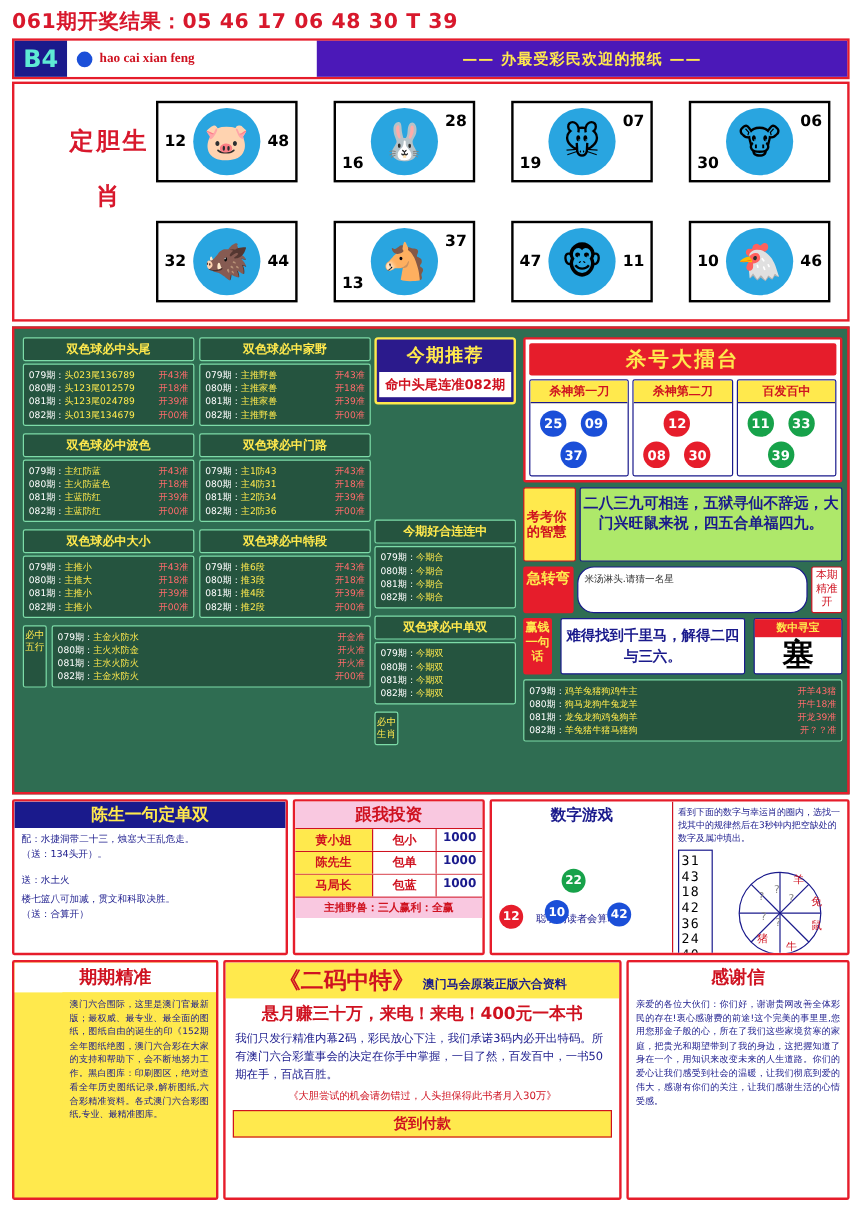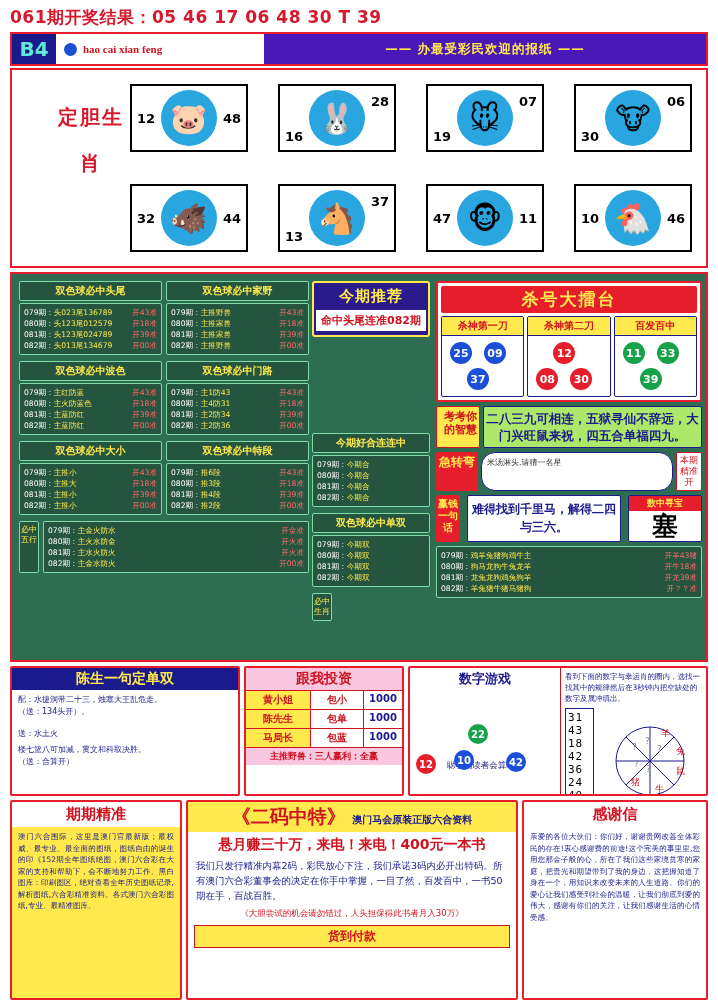--- a/index.html
+++ b/index.html
@@ -119,21 +119,21 @@
     color:#fff;font-size:11px;font-weight:bold;
     display:flex;align-items:center;justify-content:center;
   }
   .b-blue{background:#1b4fd8;}
   .b-red{background:#e61d2b;}
   .b-green{background:#17a24a;}
 
   
   .wis{display:flex;margin-top:4px;gap:3px;}
   .wis-l{width:38px;background:#ffe94d;border:1px solid #cf1220;color:#cf1220;
-    font-size:11px;font-weight:bold;text-align:right;line-height:13px;padding:3px 2px;border-radius:2px;}
+    font-size:11px;font-weight:bold;text-align:left;line-height:13px;padding:17px 2px;border-radius:2px;}
   .wis-r{flex:1;background:#aee86a;border:1px solid #1a1a8c;border-radius:2px;
     color:#1a1a8c;font-size:12.5px;font-weight:bold;text-align:center;line-height:17px;padding:3px 2px;}
   .turn{display:flex;margin-top:4px;gap:3px;}
   .turn-l{width:38px;background:#e61d2b;color:#ffe94d;font-size:12px;font-weight:bold;
     text-align:center;line-height:14px;padding:3px 2px;border-radius:2px;}
   .turn-m{flex:1;background:#fff;border:1px solid #1a1a8c;font-size:8px;color:#333;
     padding:4px 5px;border-radius:14px;}
   .turn-r{width:22px;background:#fff;border:1px solid #cf1220;color:#cf1220;font-size:9px;
     text-align:center;line-height:11px;padding:2px 1px;border-radius:2px;}
   .money{display:flex;margin-top:4px;gap:7px;}
@@ -504,21 +504,21 @@
             </div>
           </div>
         </div>
       </div>
     </div>
   </div>
 
   <div class="bot">
     <div class="bb bb1">
       <div class="bb-title">期期精准</div>
-      <div class="bb-body" style="background:#ffe94d;">澳门六合围际，这里是澳门官最新版；最权威、最专业、最全面的图纸，图纸自由的诞生的印《152期全年图纸绝图，澳门六合彩在大家的支持和帮助下，会不断地努力工作。黑白图库：印刷图区，绝对查看全年历史图纸记录,解析图纸,六合彩精准资料。各式澳门六合彩图纸,专业、最精准图库。</div>
+      <div class="bb-body" style="background:#ffe94d;margin-left:40px;">澳门六合围际，这里是澳门官最新版；最权威、最专业、最全面的图纸，图纸自由的诞生的印《152期全年图纸绝图，澳门六合彩在大家的支持和帮助下，会不断地努力工作。黑白图库：印刷图区，绝对查看全年历史图纸记录,解析图纸,六合彩精准资料。各式澳门六合彩图纸,专业、最精准图库。</div>
     </div>
 
     <div class="bb bb2">
       <div class="mid-title">
         <span>《二码中特》</span>
         <span class="sm">澳门马会原装正版六合资料</span>
       </div>
       <div class="mid-line1">悬月赚三十万，来电！来电！400元一本书</div>
       <div class="mid-body">我们只发行精准内幕2码，彩民放心下注，我们承诺3码内必开出特码。所有澳门六合彩董事会的决定在你手中掌握，一目了然，百发百中，一书50期在手，百战百胜。</div>
       <div class="mid-note">《大胆尝试的机会请勿错过，人头担保得此书者月入30万》</div>

